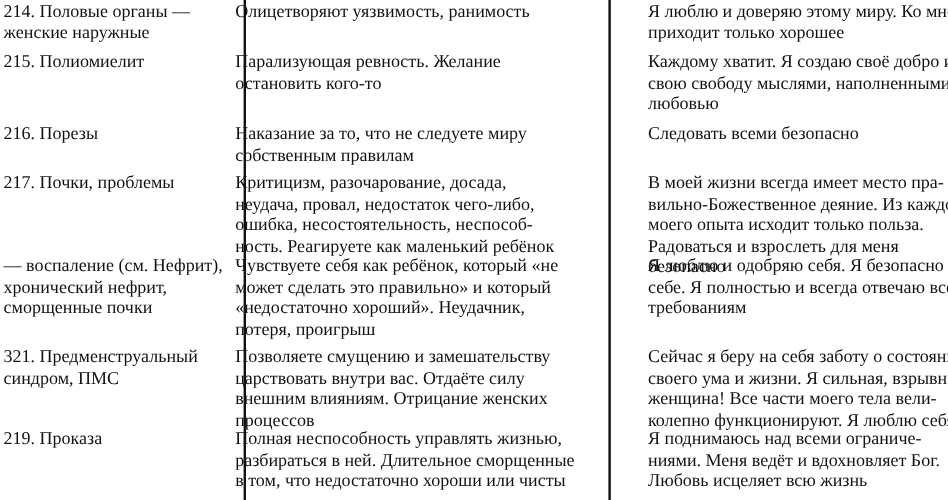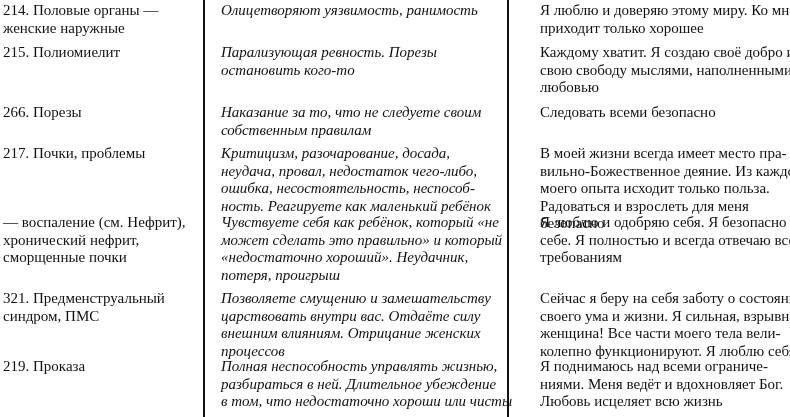--- a/index.html
+++ b/index.html
@@ -1,45 +1,45 @@
 <!DOCTYPE html>
 <html><head>
 <meta charset="utf-8">
 <style>
   html, body { margin:0; padding:0; background:#fff; }
   body { width:790px; height:417px; overflow:hidden; position:relative;
          font-family:"Liberation Serif", "DejaVu Serif", serif; color:#111; }
   .vline { position:absolute; top:0; bottom:0; width:2px; background:#111; }
   .cell { position:absolute; font-size:15px; line-height:17.6px; white-space:pre-line; }
   .c1 { left:3px; width:198px; }
-  .c2 { left:221px; width:292px;font-style:italic; }
+  .c2 { left:196px; width:292px; }
   .c3 { left:540px; width:276px; }
 </style>
 </head>
 <body>
 
 <div>
   <div class="vline" style="left:203px"></div>
   <div class="vline" style="left:507px"></div>
 
   <div class="cell c1" style="top:2px">214. Половые органы —
 женские наружные</div>
   <div class="cell c2" style="top:2px">Олицетворяют уязвимость, ранимость</div>
   <div class="cell c3" style="top:2px">Я люблю и доверяю этому миру. Ко мне
 приходит только хорошее</div>
 
   <div class="cell c1" style="top:44px">215. Полиомиелит</div>
-  <div class="cell c2" style="top:44px">Парализующая ревность. Порезы
+  <div class="cell c2" style="top:44px">Парализующая ревность. Желание
 остановить кого-то</div>
   <div class="cell c3" style="top:44px">Каждому хватит. Я создаю своё добро и
 свою свободу мыслями, наполненными
 любовью</div>
 
-  <div class="cell c1" style="top:104px">266. Порезы</div>
-  <div class="cell c2" style="top:104px">Наказание за то, что не следуете своим
+  <div class="cell c1" style="top:104px">216. Порезы</div>
+  <div class="cell c2" style="top:104px">Наказание за то, что не следуете миру
 собственным правилам</div>
   <div class="cell c3" style="top:104px">Следовать всеми безопасно</div>
 
   <div class="cell c1" style="top:145px">217. Почки, проблемы</div>
   <div class="cell c2" style="top:145px">Критицизм, разочарование, досада,
 неудача, провал, недостаток чего-либо,
 ошибка, несостоятельность, неспособ-
 ность. Реагируете как маленький ребёнок</div>
   <div class="cell c3" style="top:145px">В моей жизни всегда имеет место пра-
 вильно-Божественное деяние. Из каждого
@@ -63,18 +63,18 @@
 царствовать внутри вас. Отдаёте силу
 внешним влияниям. Отрицание женских
 процессов</div>
   <div class="cell c3" style="top:290px">Сейчас я беру на себя заботу о состоянии
 своего ума и жизни. Я сильная, взрывная
 женщина! Все части моего тела вели-
 колепно функционируют. Я люблю себя</div>
 
   <div class="cell c1" style="top:358px">219. Проказа</div>
   <div class="cell c2" style="top:358px">Полная неспособность управлять жизнью,
-разбираться в ней. Длительное убеждение
+разбираться в ней. Длительное сморщенные
 в том, что недостаточно хороши или чисты</div>
   <div class="cell c3" style="top:358px">Я поднимаюсь над всеми ограниче-
 ниями. Меня ведёт и вдохновляет Бог.
 Любовь исцеляет всю жизнь</div>
 </div>
 
 </body></html>

